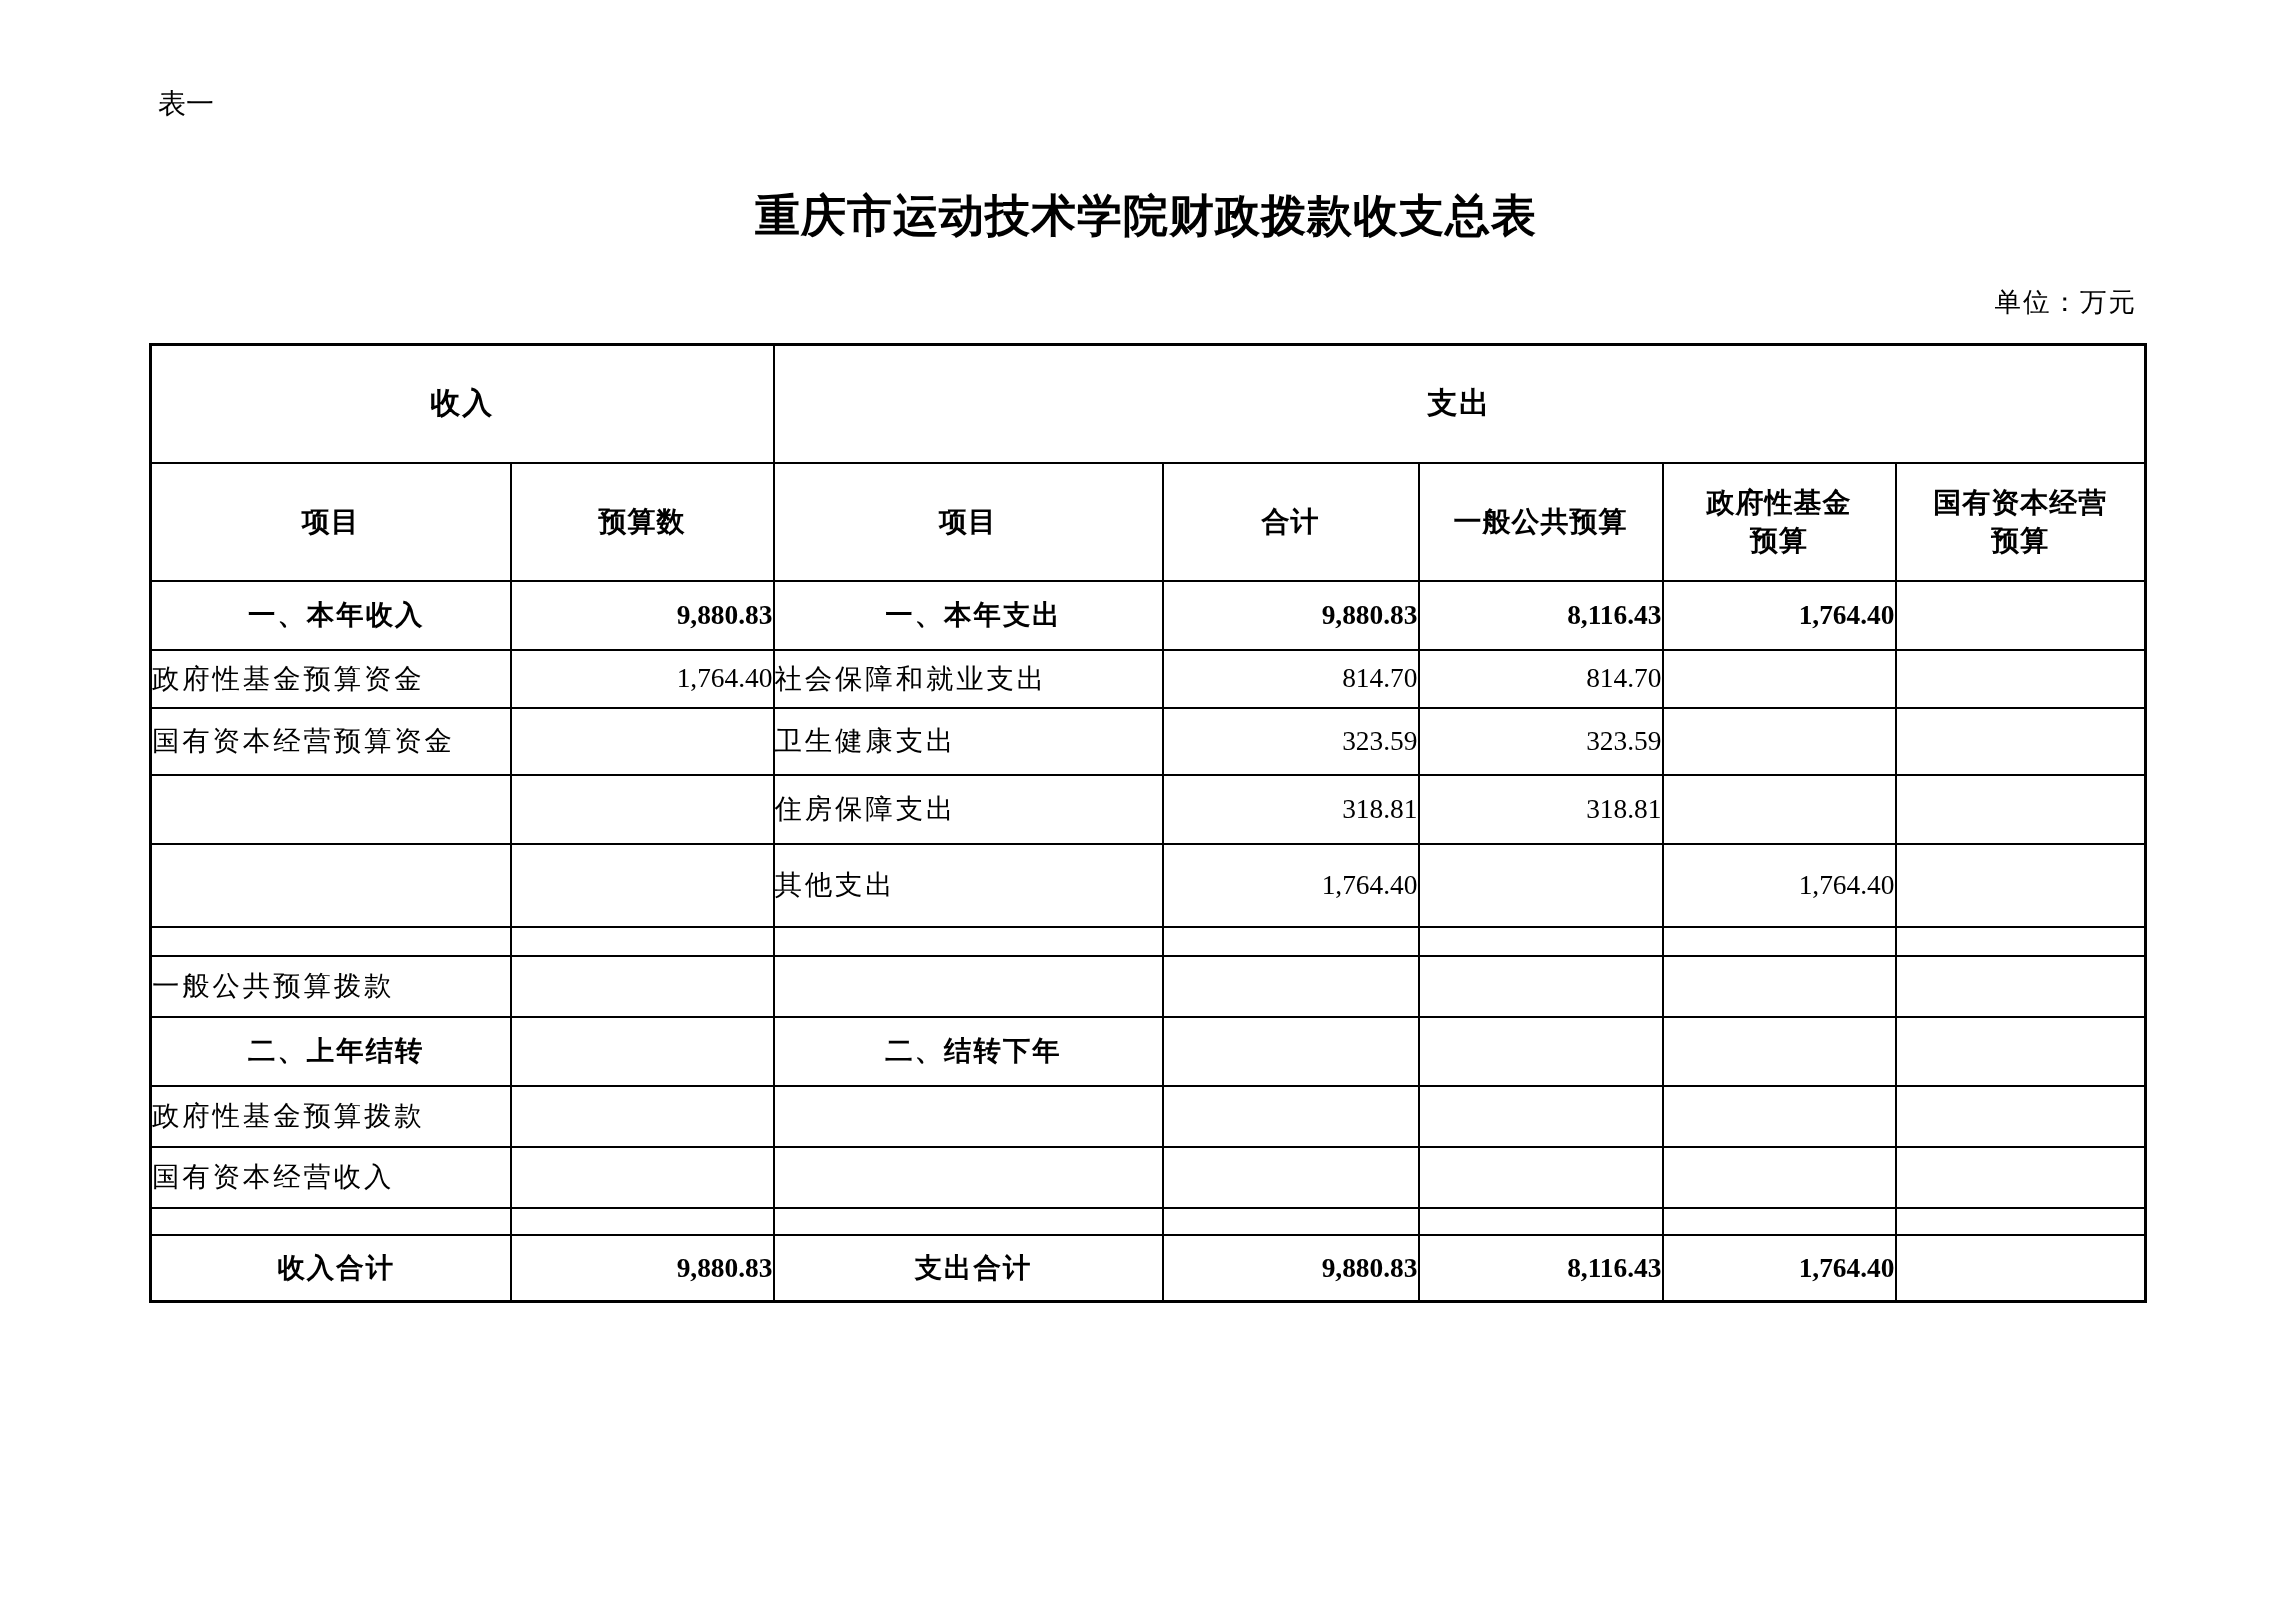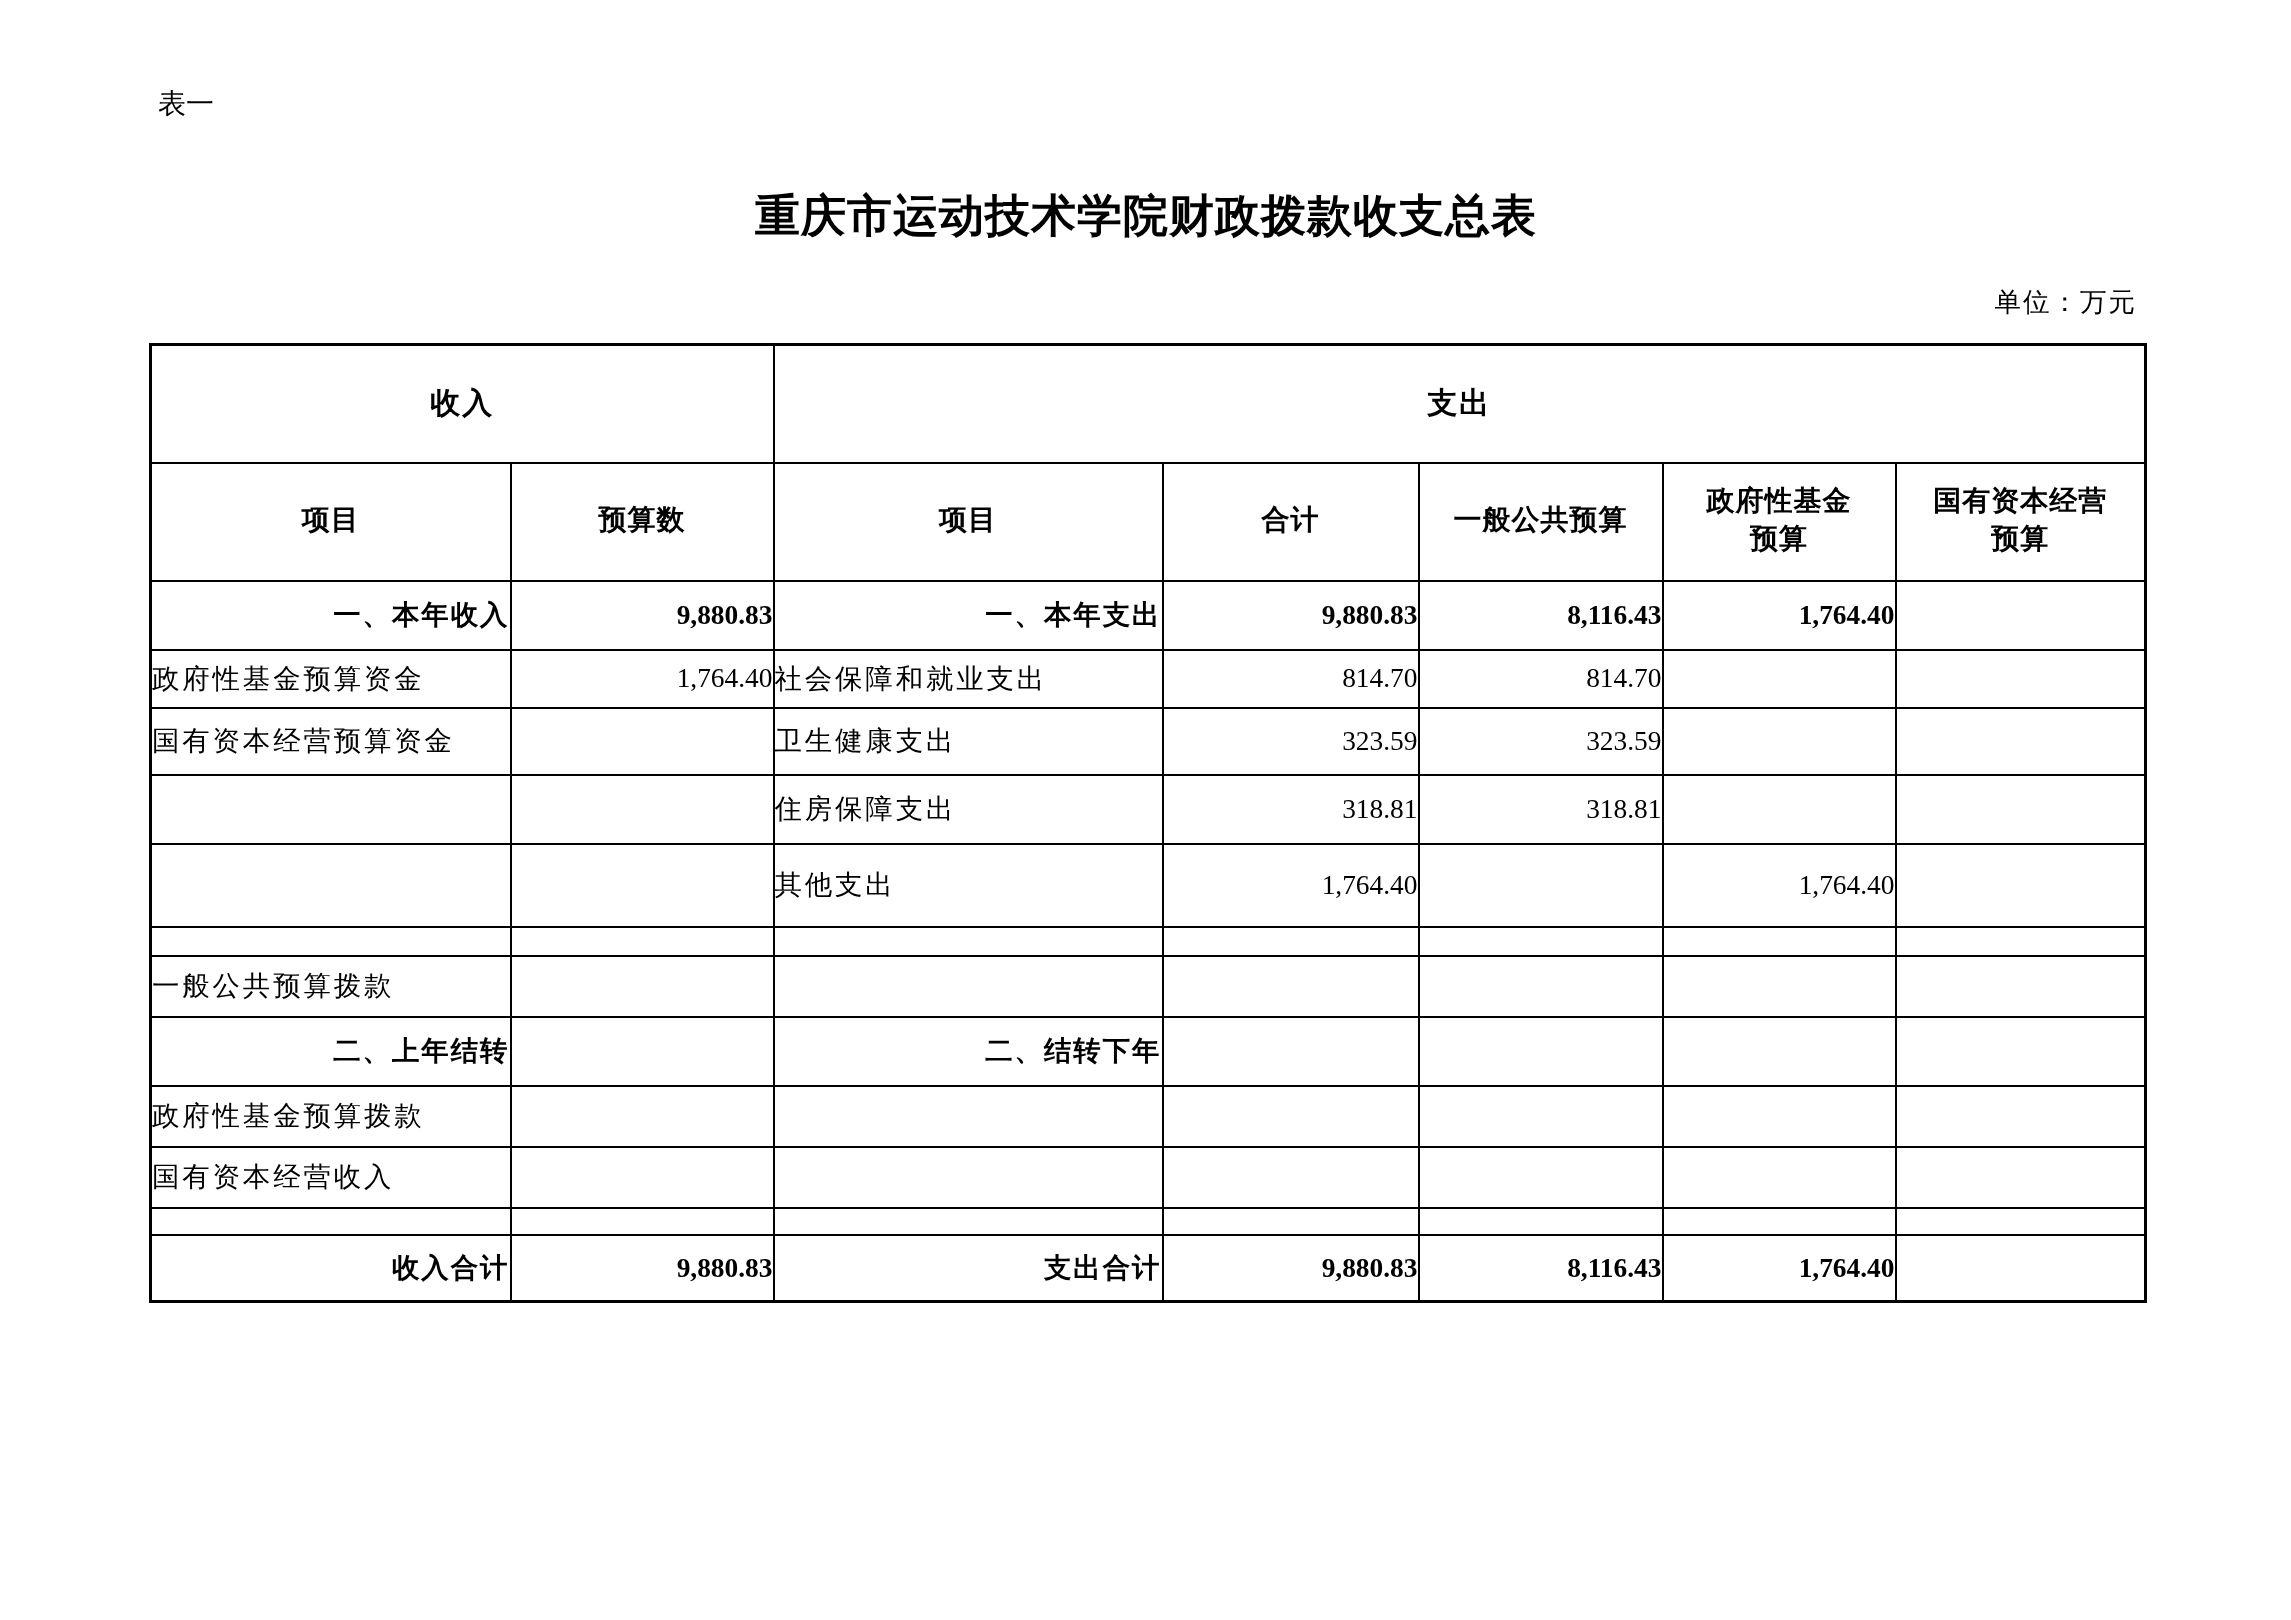--- a/index.html
+++ b/index.html
@@ -61,36 +61,36 @@
     border: 2px solid #000;
     border-top-width: 2.9px;
     border-bottom-width: 2.9px;
     padding: 0;
     overflow: hidden;
     vertical-align: middle;
   }
   tr.group-hdr  { height: 118px; }
   tr.col-hdr    { height: 118px; }
   thead th {
-    font-family: Liberation Mono, monospace;
+    font-family: Liberation Sans, sans-serif;
     font-weight: bold;
     text-align: center;
   }
   .group-hdr th { font-size: 30px; letter-spacing: 2px; }
   .col-hdr th   { font-size: 28px; line-height: 1.35; letter-spacing: 1px; }
   .wrap { white-space: pre-line; }
   td.cell-label {
     text-align: left;
     padding-left: 7.8px;
     font-size: 27.4px;
     letter-spacing: 2.9px;
     font-family: "Liberation Serif", "DejaVu Serif", serif;
   }
   td.cell-label.section {
-    text-align: right;
+    text-align: center;
     padding-left: 11px;
     font-weight: bold;
     letter-spacing: 2px;
   }
   td.cell-num {
     text-align: right;
     padding-right: 7.8px;
     font-size: 27.4px;
     font-family: "Liberation Serif", "DejaVu Serif", serif;
   }

